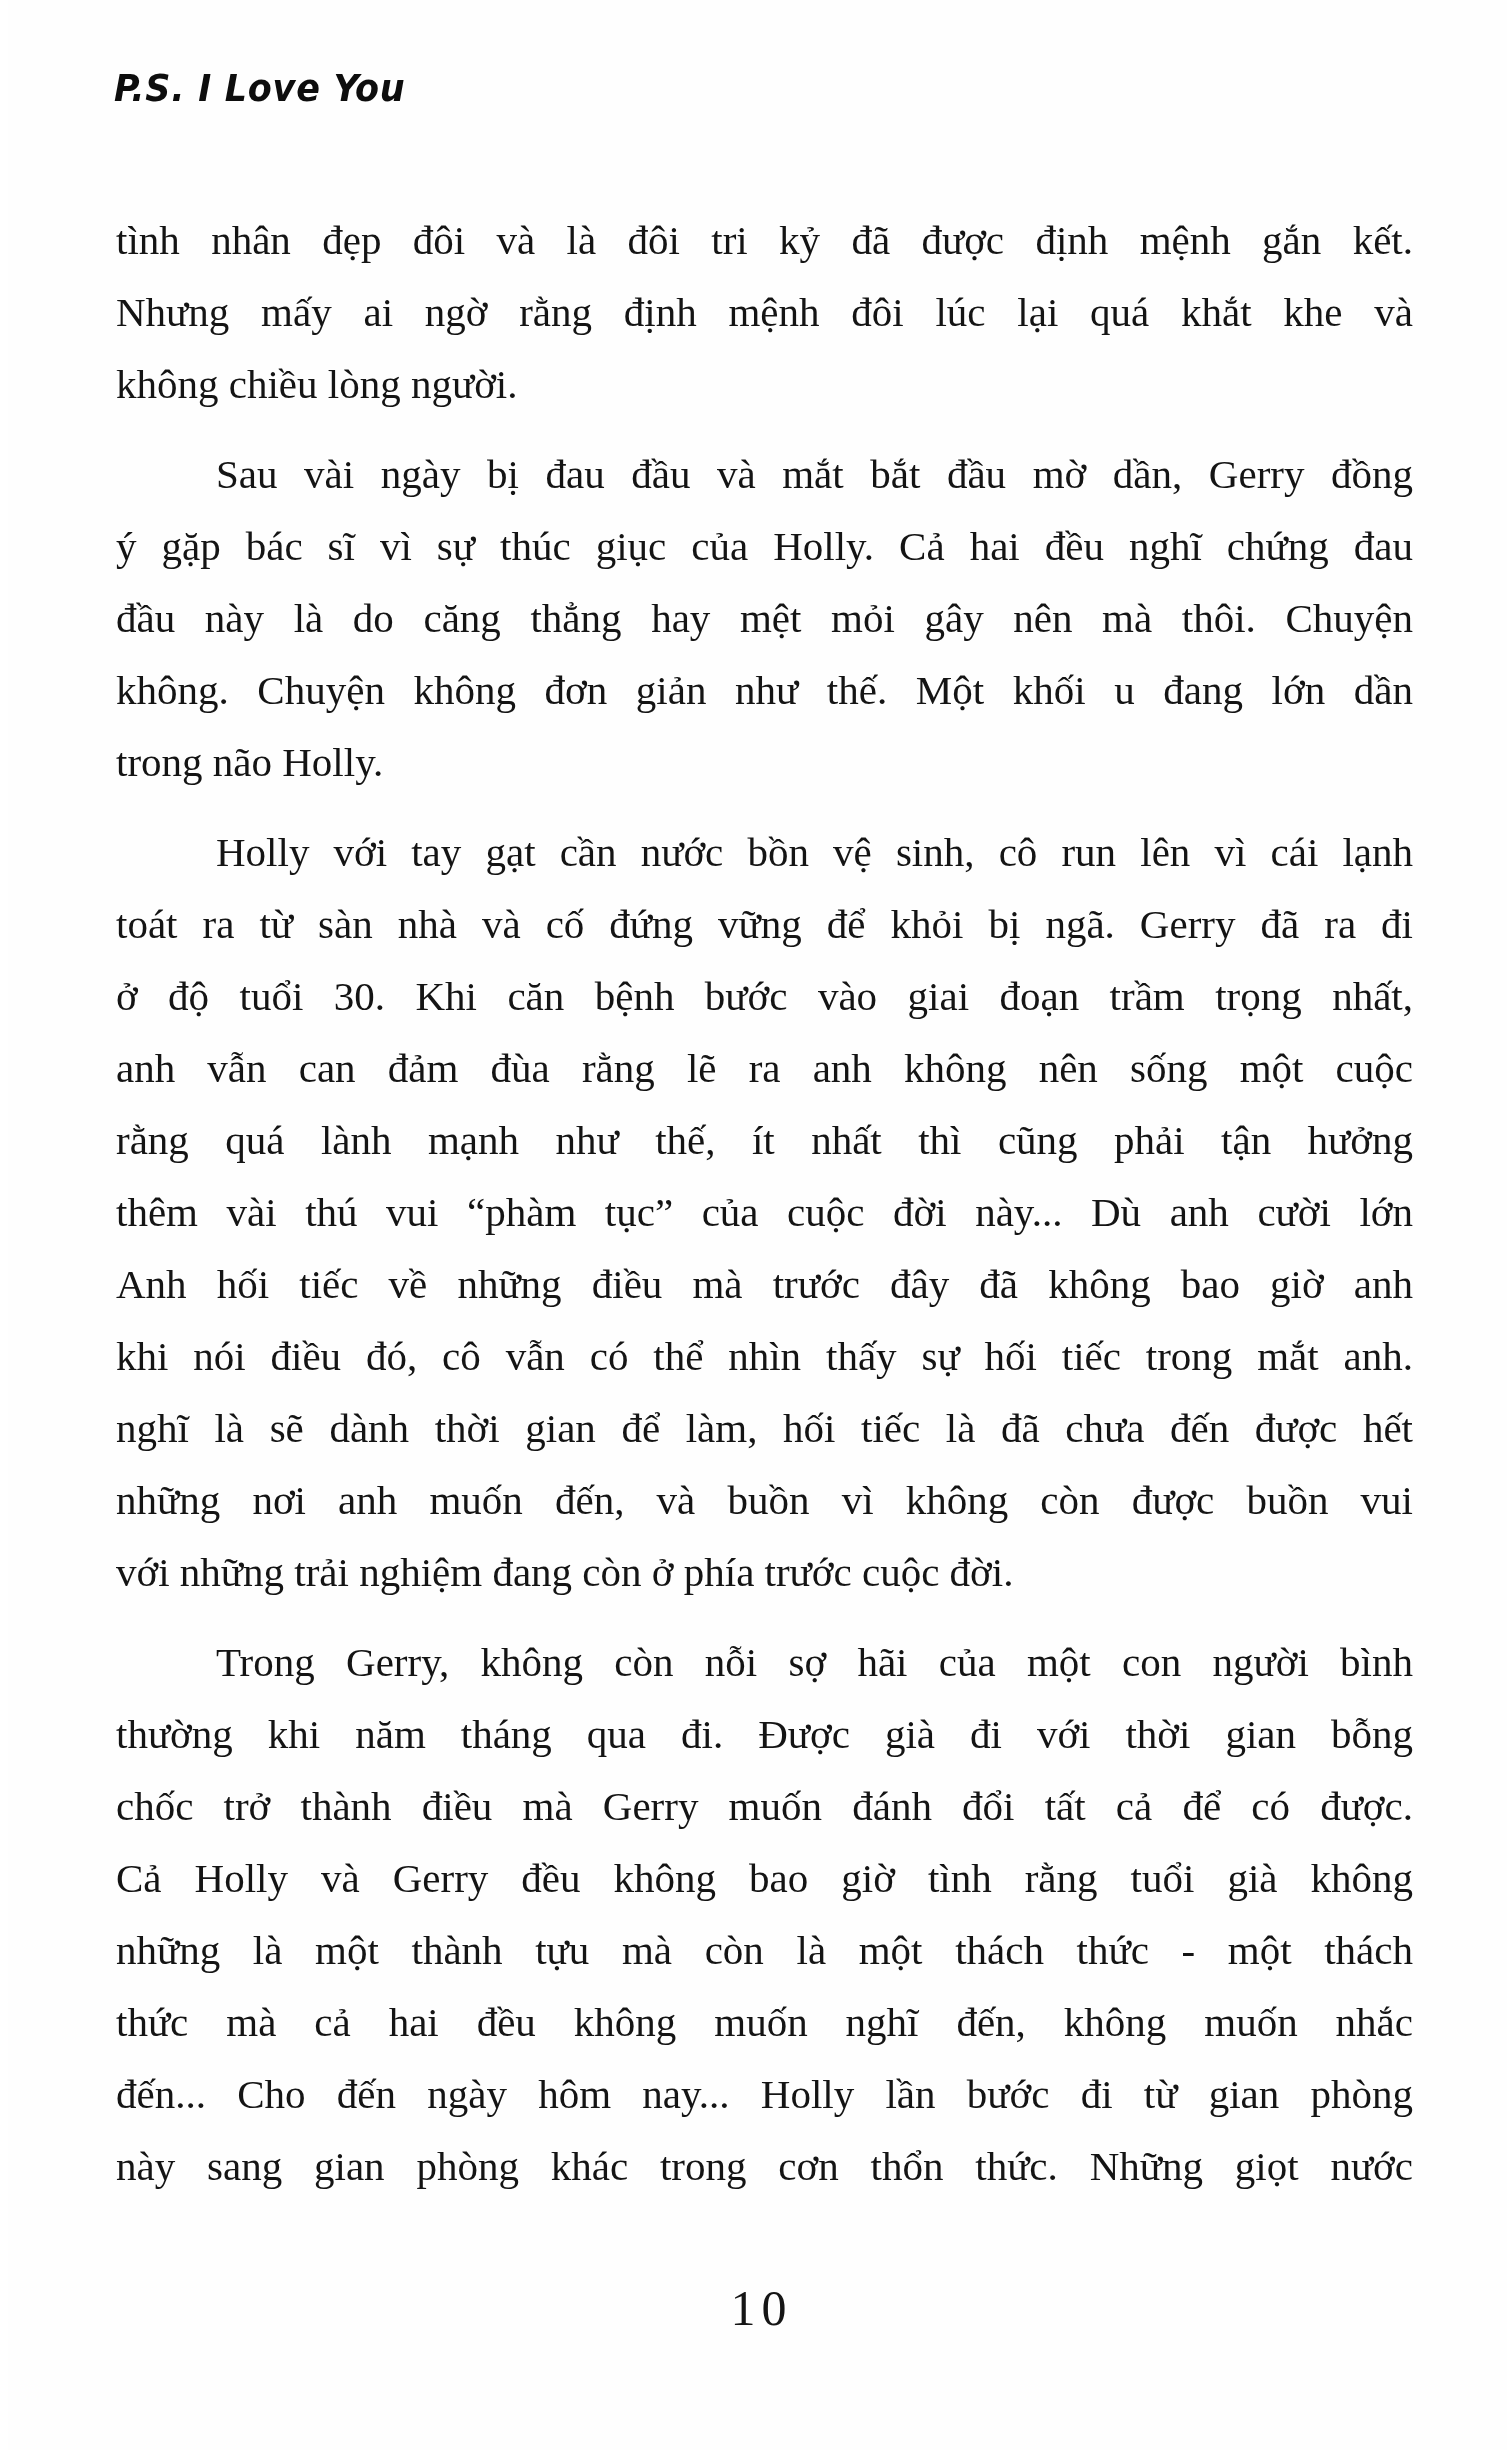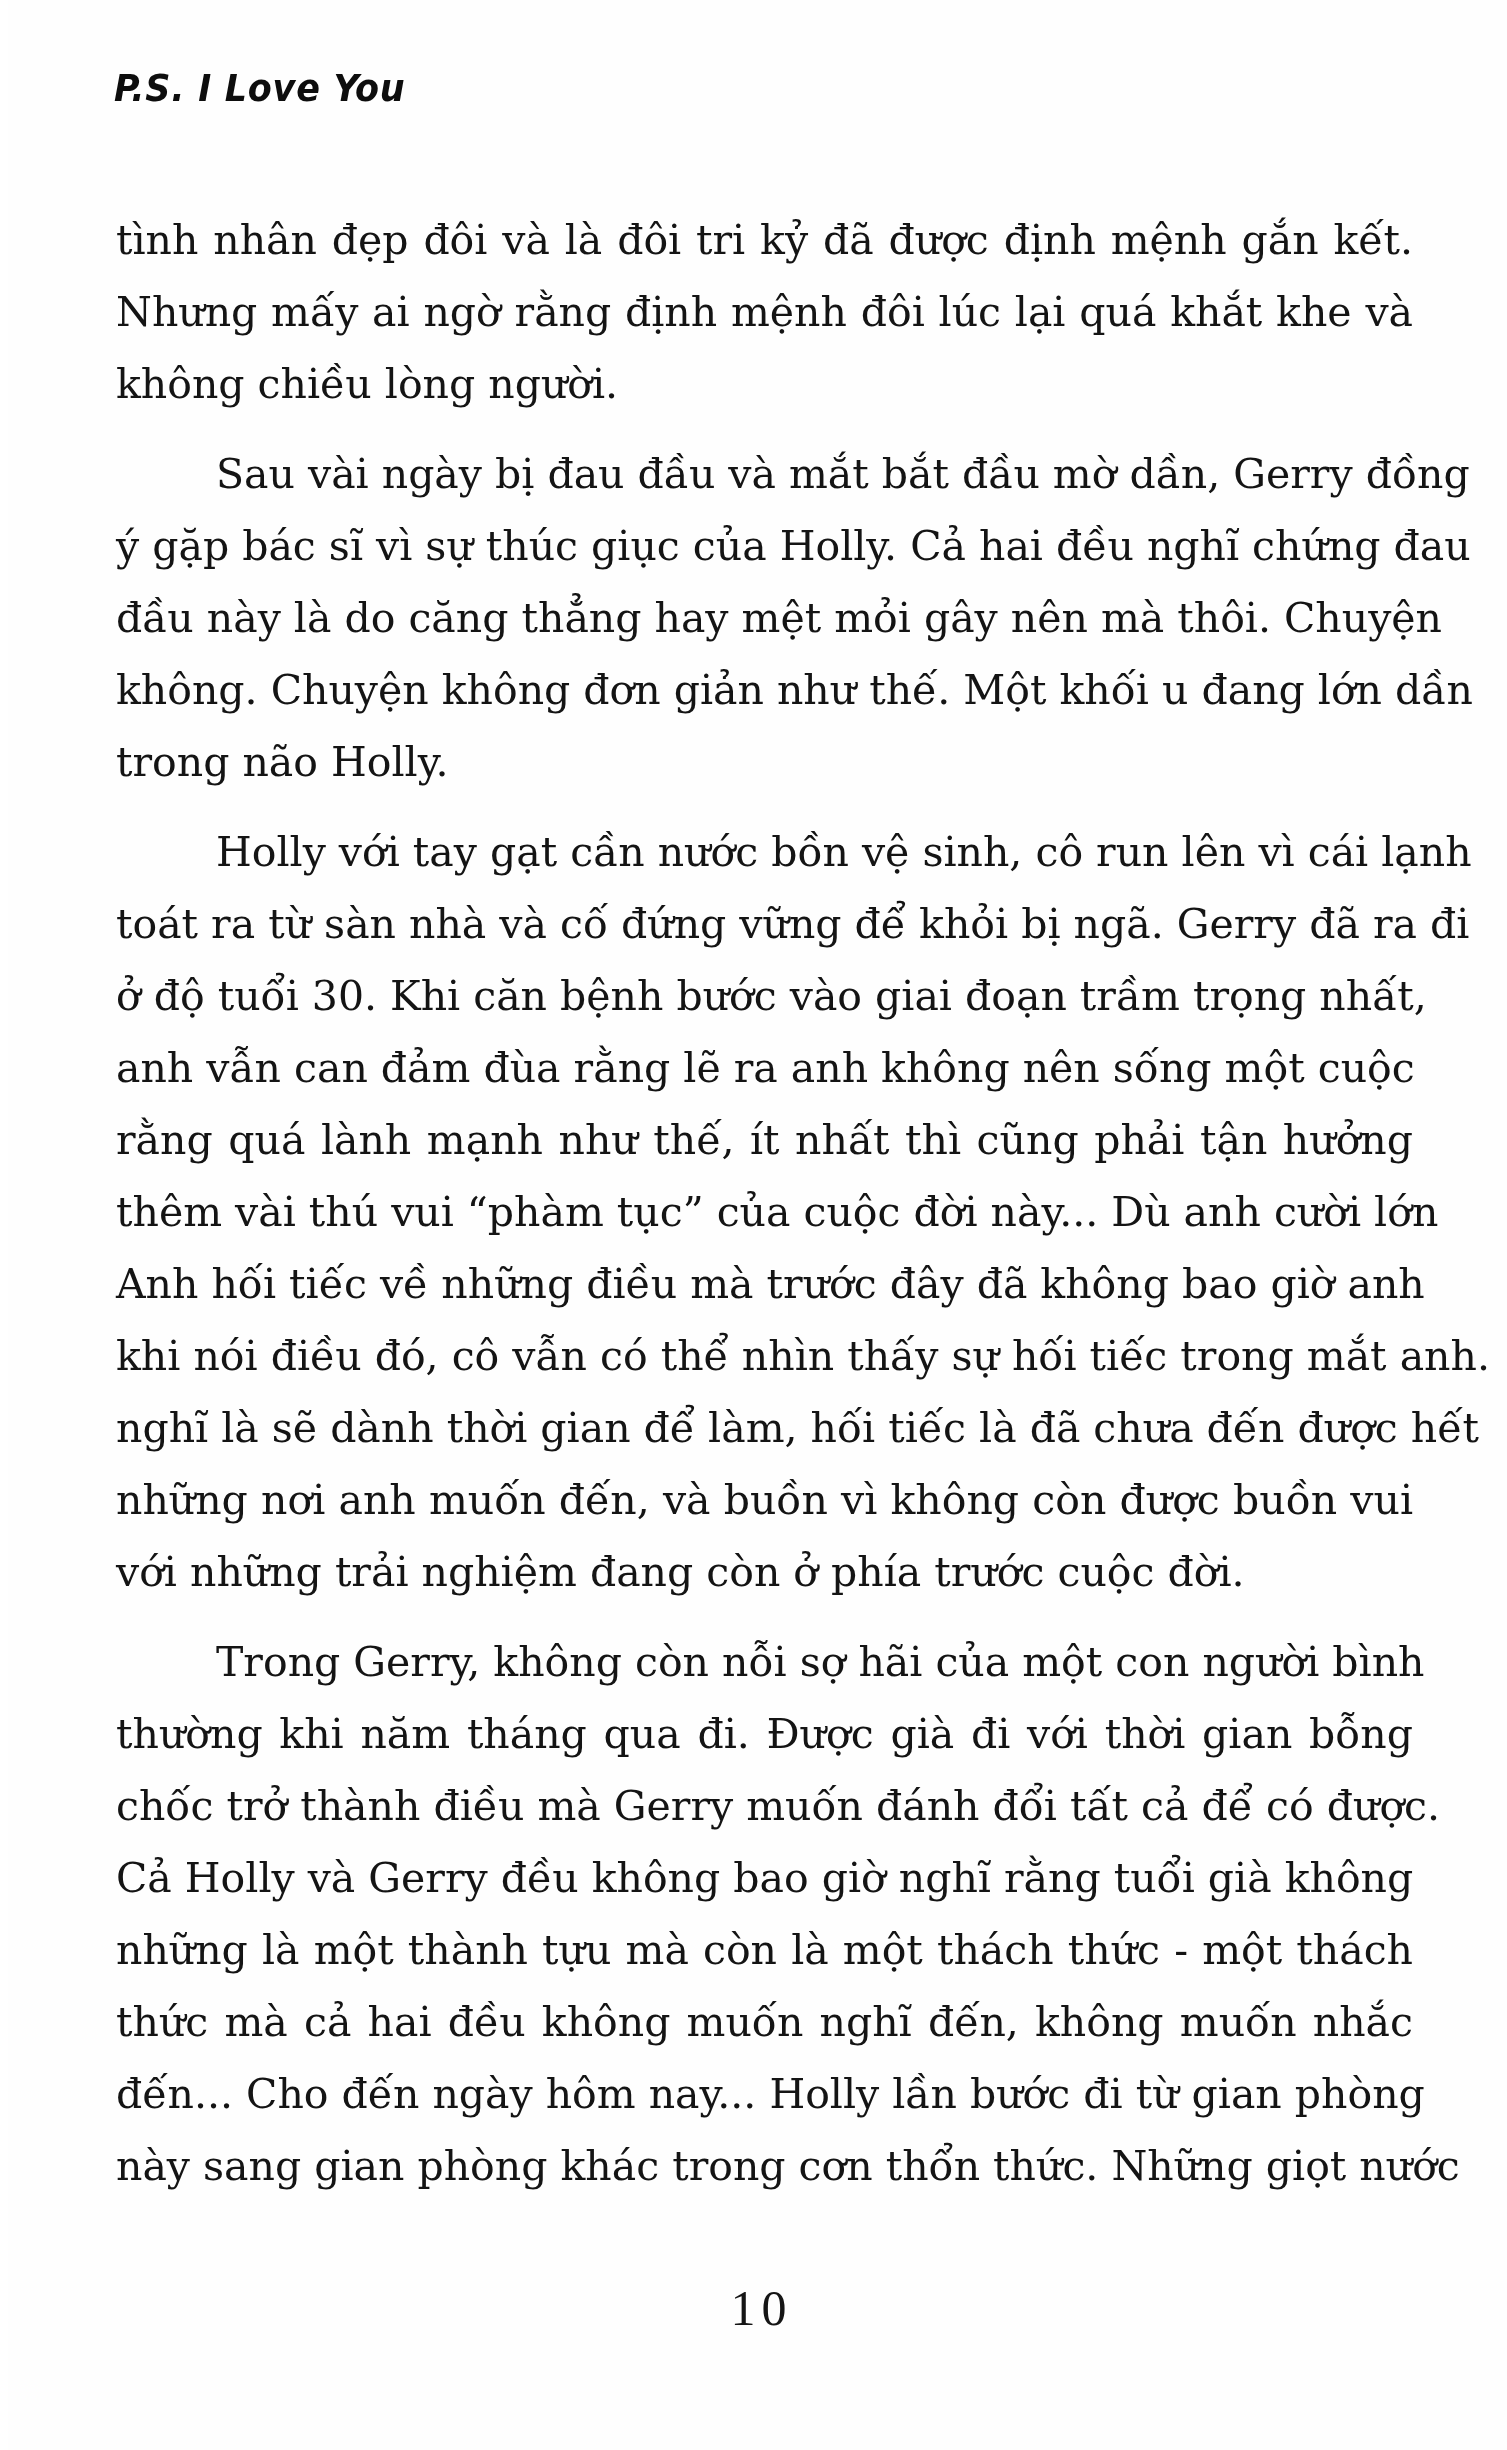--- a/index.html
+++ b/index.html
@@ -46,20 +46,21 @@
     }
     .body-text .para {
       margin: 0 0 18px 0;
     }
     .body-text .line {
       display: block;
       white-space: nowrap;
       text-align: justify;
       text-align-last: justify;
       height: 72px;
+      font-family: Liberation Serif, serif;
     }
     .body-text .line.last {
       text-align-last: left;
     }
     .body-text .line.indent {
       padding-left: 100px;
     }
     .page-number {
       position: absolute;
       left: 0;
@@ -105,21 +106,21 @@
       <span class="line">khi nói điều đó, cô vẫn có thể nhìn thấy sự hối tiếc trong mắt anh.</span>
       <span class="line">nghĩ là sẽ dành thời gian để làm, hối tiếc là đã chưa đến được hết</span>
       <span class="line">những nơi anh muốn đến, và buồn vì không còn được buồn vui</span>
       <span class="line last">với những trải nghiệm đang còn ở phía trước cuộc đời.</span>
     </div>
 
     <div class="para">
       <span class="line indent">Trong Gerry, không còn nỗi sợ hãi của một con người bình</span>
       <span class="line">thường khi năm tháng qua đi. Được già đi với thời gian bỗng</span>
       <span class="line">chốc trở thành điều mà Gerry muốn đánh đổi tất cả để có được.</span>
-      <span class="line">Cả Holly và Gerry đều không bao giờ nghĩ rằng tuổi già không</span>
+      <span class="line">Cả Holly và Gerry đều không bao giờ tình rằng tuổi già không</span>
       <span class="line">những là một thành tựu mà còn là một thách thức - một thách</span>
       <span class="line">thức mà cả hai đều không muốn nghĩ đến, không muốn nhắc</span>
       <span class="line">đến... Cho đến ngày hôm nay... Holly lần bước đi từ gian phòng</span>
       <span class="line">này sang gian phòng khác trong cơn thổn thức. Những giọt nước</span>
     </div>
   </div>
 
   <div class="page-number">10</div>
 </div>
 

